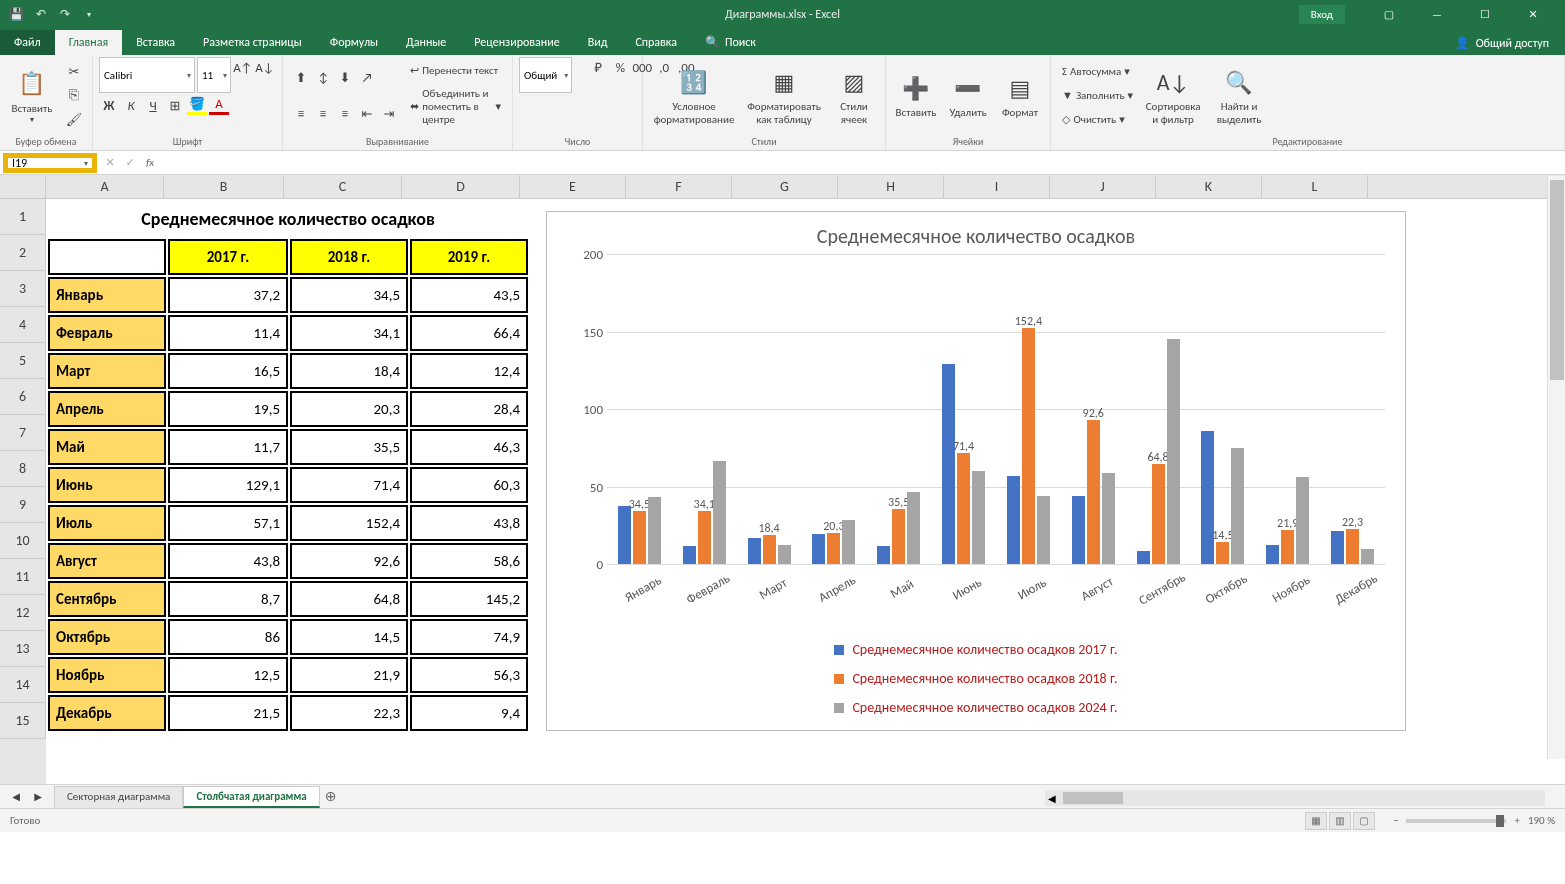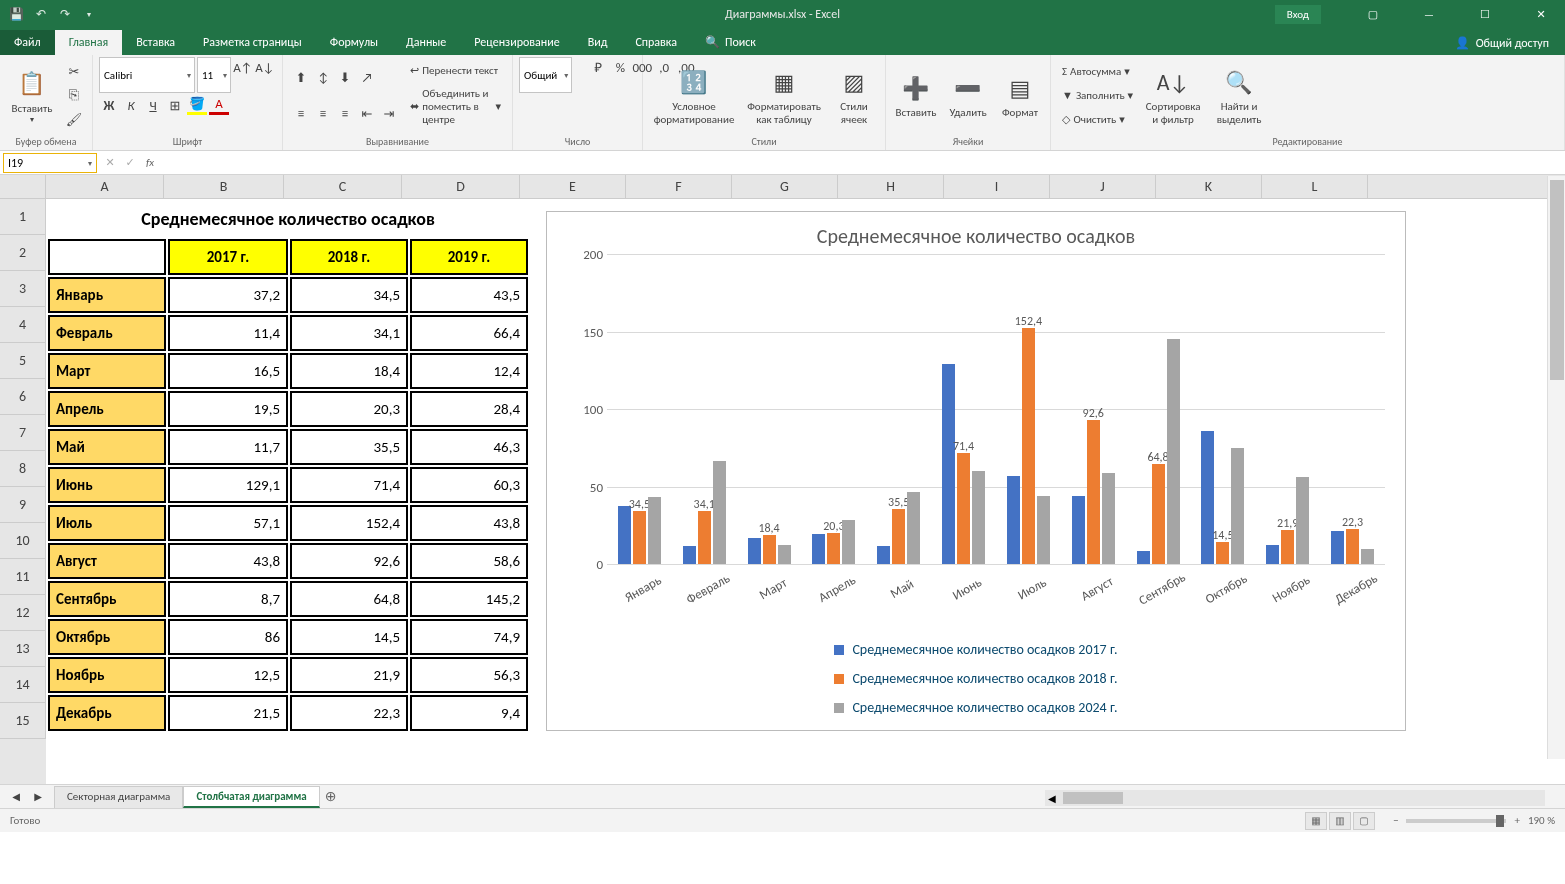--- a/index.html
+++ b/index.html
@@ -3,21 +3,21 @@
 <meta charset="utf-8">
 <style>
 * { margin:0; padding:0; box-sizing:border-box; font-family:"Segoe UI",Calibri,Arial,sans-serif; }
 body { width:1565px; height:884px; background:#fff; overflow:hidden; font-size:12px; }
 
 
 .titlebar { height:28px; background:#217346; display:flex; align-items:center; color:#fff; position:relative; }
 .qat { display:flex; align-items:center; gap:6px; padding:0 8px; }
 .qat-icon { width:18px; height:18px; display:flex; align-items:center; justify-content:center; opacity:.85; font-size:12px; }
 .title-center { position:absolute; left:50%; transform:translateX(-50%); font-size:12px; color:#e8e8e8; }
-.win-controls { position:absolute; right:4px; display:flex; align-items:center; gap:16px; }
+.win-controls { position:absolute; right:12px; display:flex; align-items:center; gap:8px; }
 .signin-btn { background:#2a8554; color:#fff; padding:3px 12px; font-size:11px; margin-right:16px; }
 .winbtn { width:40px; height:28px; display:flex; align-items:center; justify-content:center; color:#fff; font-size:11px; }
 
 
 .ribbontabs { height:27px; background:#217346; display:flex; align-items:flex-end; position:relative; }
 .rtab { padding:5px 14px 6px; color:#fff; font-size:12px; cursor:pointer; }
 .rtab.active { background:#f3f3f3; color:#217346; }
 .rtab.file { background:#1a5c38; color:#fff; }
 .share { position:absolute; right:16px; color:#fff; font-size:12px; padding:5px 0; display:flex; align-items:center; gap:5px; }
 
@@ -30,21 +30,21 @@
 .bigbtn-icon { font-size:22px; margin-bottom:2px; height:30px; display:flex; align-items:center; }
 .smallcol { display:flex; flex-direction:column; justify-content:space-around; padding:2px 2px; }
 .smallbtn { font-size:11px; color:#444; padding:1px 3px; display:flex; align-items:center; gap:3px; }
 .combobox { display:inline-flex; align-items:center; border:1px solid #c4c4c4; background:#fff; height:36px; padding:0 14px 0 4px; font-size:11px; position:relative; }
 .combobox::after { content:"▾"; position:absolute; right:3px; font-size:8px; color:#666; }
 .icon-row { display:flex; gap:2px; }
 .ico { width:20px; height:20px; display:flex; align-items:center; justify-content:center; font-size:13px; color:#444; }
 
 
 .fbar { height:24px; border-bottom:1px solid #d4d4d4; display:flex; align-items:center; background:#fff; }
-.namebox { width:94px; height:20px; border:1px solid #eab308; margin:0 3px; padding:0 16px 0 4px; font-size:12px; position:relative; display:flex; align-items:center; }
+.namebox { width:94px; height:20px; border:5px solid #eab308; margin:0 3px; padding:0 16px 0 4px; font-size:12px; position:relative; display:flex; align-items:center; }
 .namebox::after { content:"▾"; position:absolute; right:4px; font-size:8px; color:#666; }
 .fx-btn { width:20px; text-align:center; color:#666; font-size:11px; }
 .formula-input { flex:1; height:20px; border:none; padding:0 4px; font-size:12px; }
 
 
 .sheet-area { height:585px; display:flex; background:#fff; }
 .row-headers { width:46px; background:#e6e6e6; }
 .grid-main { flex:1; position:relative; overflow:hidden; }
 .col-headers { height:24px; display:flex; background:#e6e6e6; border-bottom:1px solid #ccc; }
 .corner { width:46px; height:24px; background:#e6e6e6; border-right:1px solid #ccc; border-bottom:1px solid #ccc; }
@@ -66,21 +66,21 @@
 .yaxis { position:absolute; left:-44px; top:0; bottom:0; width:40px; }
 .ytick { position:absolute; right:0; font-size:13px; color:#595959; transform:translateY(-50%); }
 .gridline { position:absolute; left:0; right:0; height:1px; background:#d9d9d9; }
 .bars { position:absolute; left:0; right:0; bottom:0; top:0; display:flex; }
 .bar-group { flex:1; display:flex; align-items:flex-end; justify-content:center; gap:2px; position:relative; }
 .bar { width:13px; position:relative; }
 .bar-label { position:absolute; bottom:100%; left:50%; transform:translateX(-50%); font-size:12px; color:#595959; white-space:nowrap; }
 .xlabels { display:flex; margin:4px 20px 0 60px; }
 .xlabel { flex:1; text-align:center; font-size:13px; color:#595959; transform:rotate(-30deg); transform-origin:center; white-space:nowrap; padding-top:14px; }
 .legend { margin-top:44px; display:flex; flex-direction:column; align-items:center; gap:12px; }
-.leg-item { display:flex; align-items:center; gap:8px; font-size:14px; color:#0c4a6e; }
+.leg-item { display:flex; align-items:center; gap:8px; font-size:14px; color:#b91c1c; }
 .leg-sw { width:10px; height:10px; }
 
 
 .tabstrip { height:24px; background:#f3f3f3; border-top:1px solid #d4d4d4; display:flex; align-items:center; position:relative; }
 .tab-nav { display:flex; padding:0 6px; gap:2px; }
 .stab { padding:3px 12px; border:1px solid #ccc; border-bottom:none; font-size:11px; background:#e8e8e8; color:#444; }
 .stab.active { background:#fff; border-bottom:2px solid #217346; color:#217346; font-weight:bold; }
 .newtab { width:22px; text-align:center; color:#666; font-size:14px; }
 .hscroll { position:absolute; right:20px; bottom:2px; width:500px; height:16px; background:#e6e6e6; display:flex; align-items:center; }
 .hscroll-thumb { width:60px; height:12px; background:#c1c1c1; margin-left:4px; }

